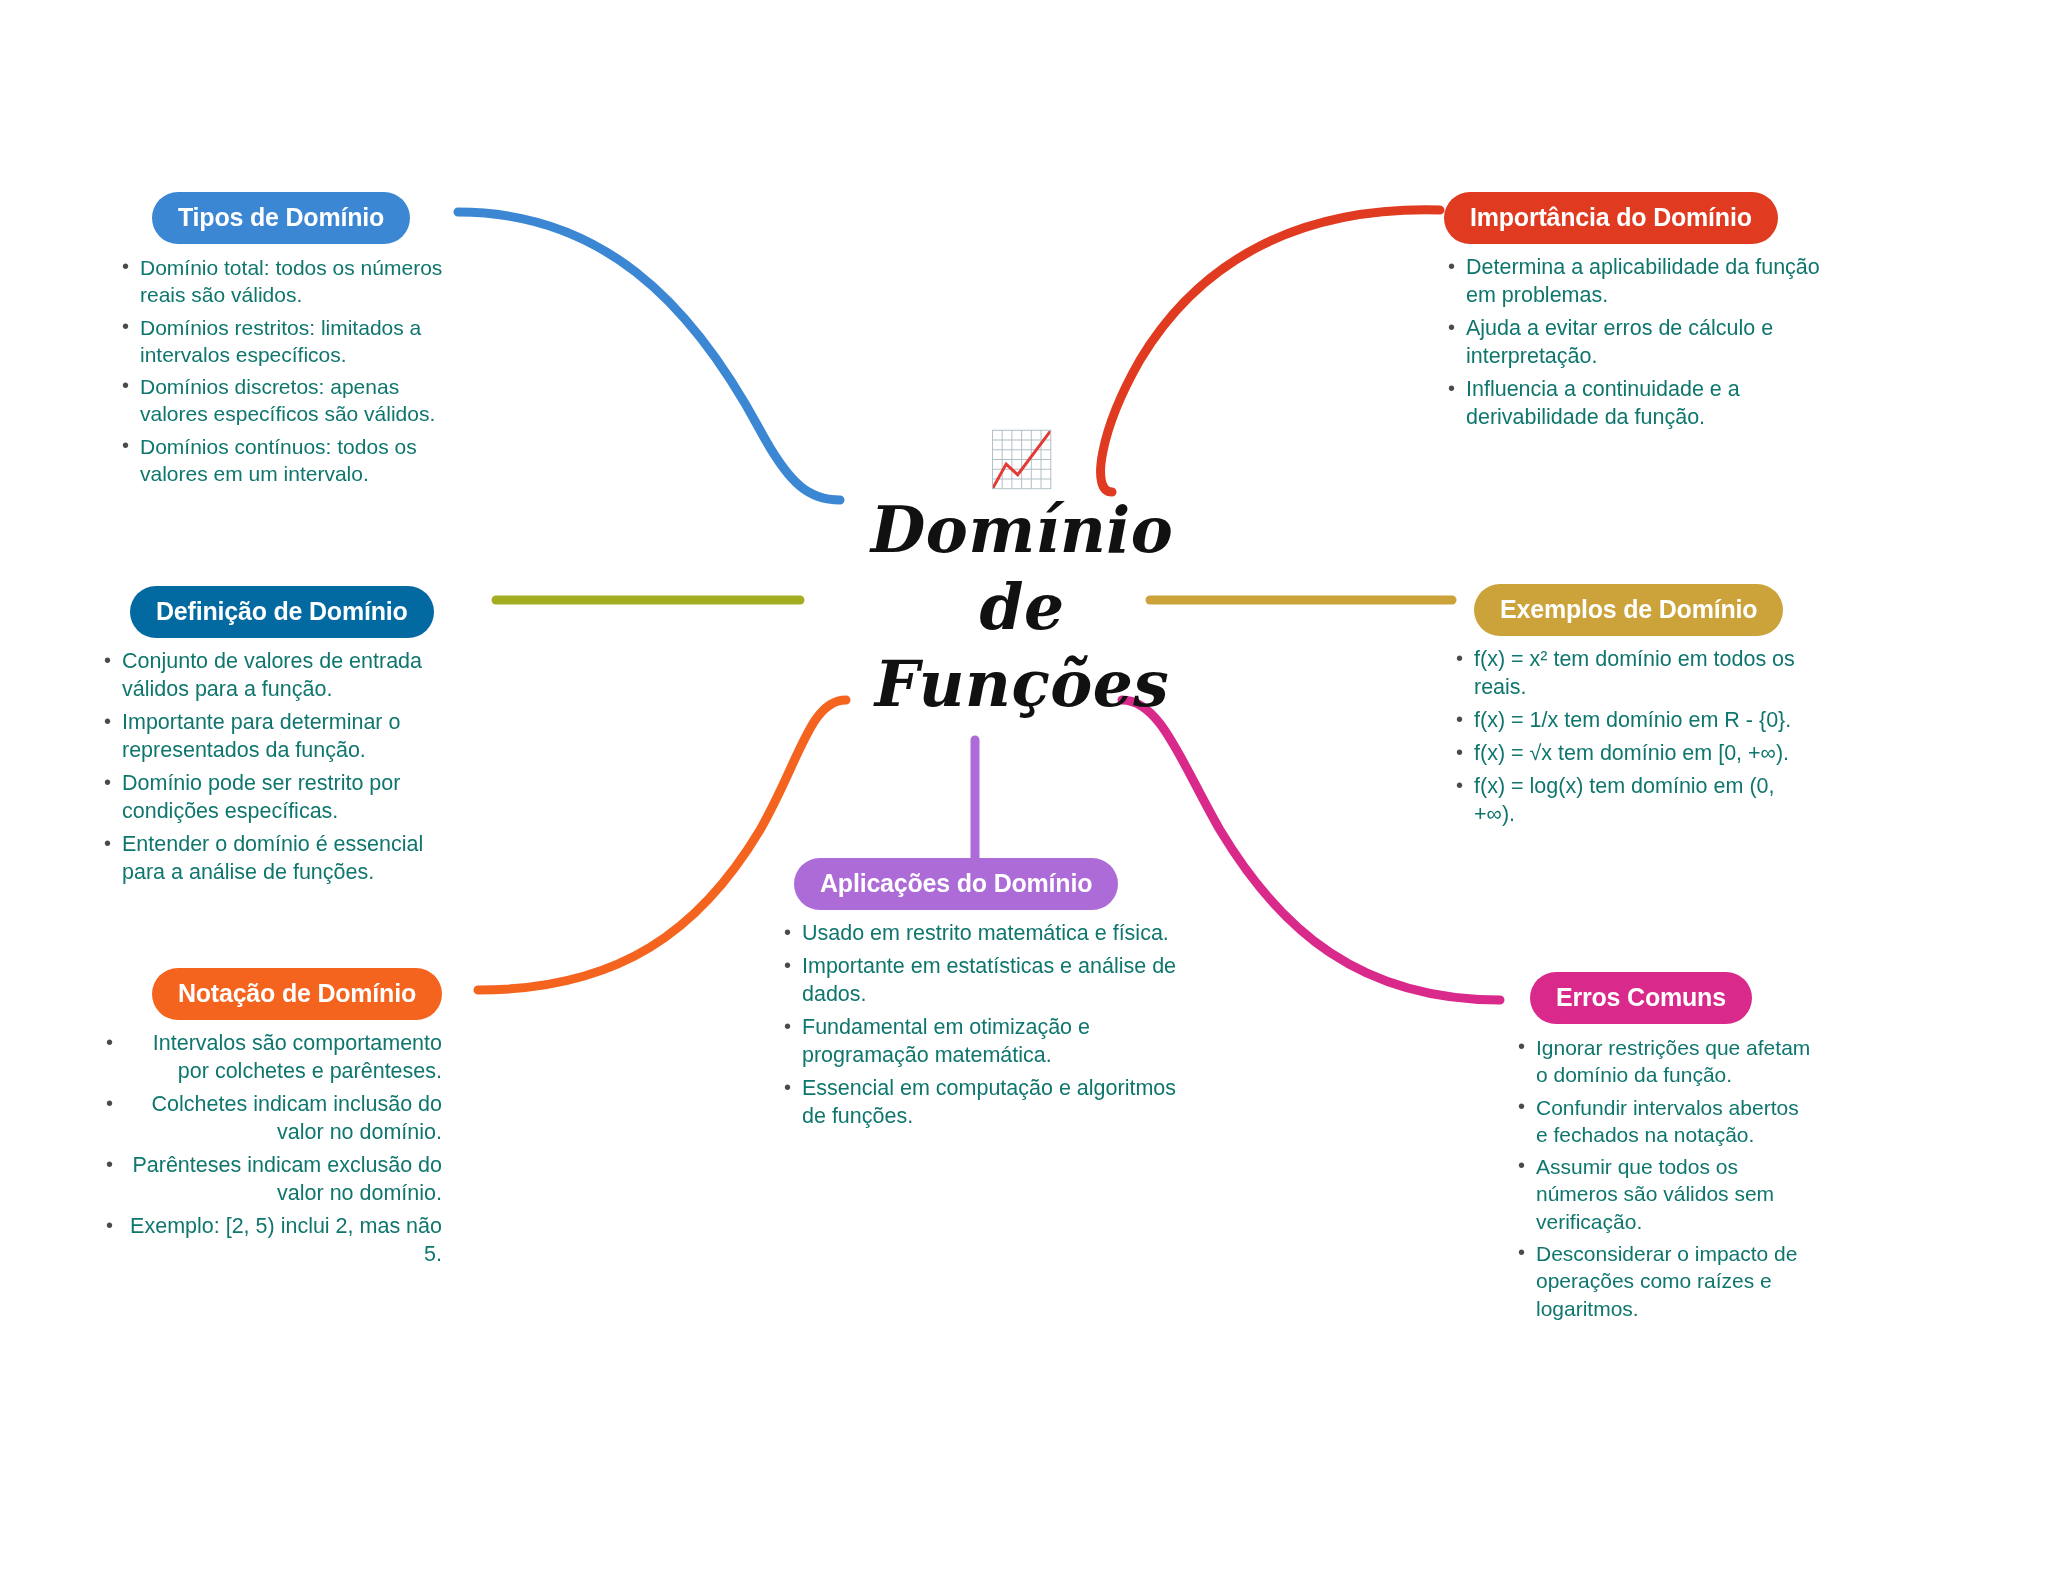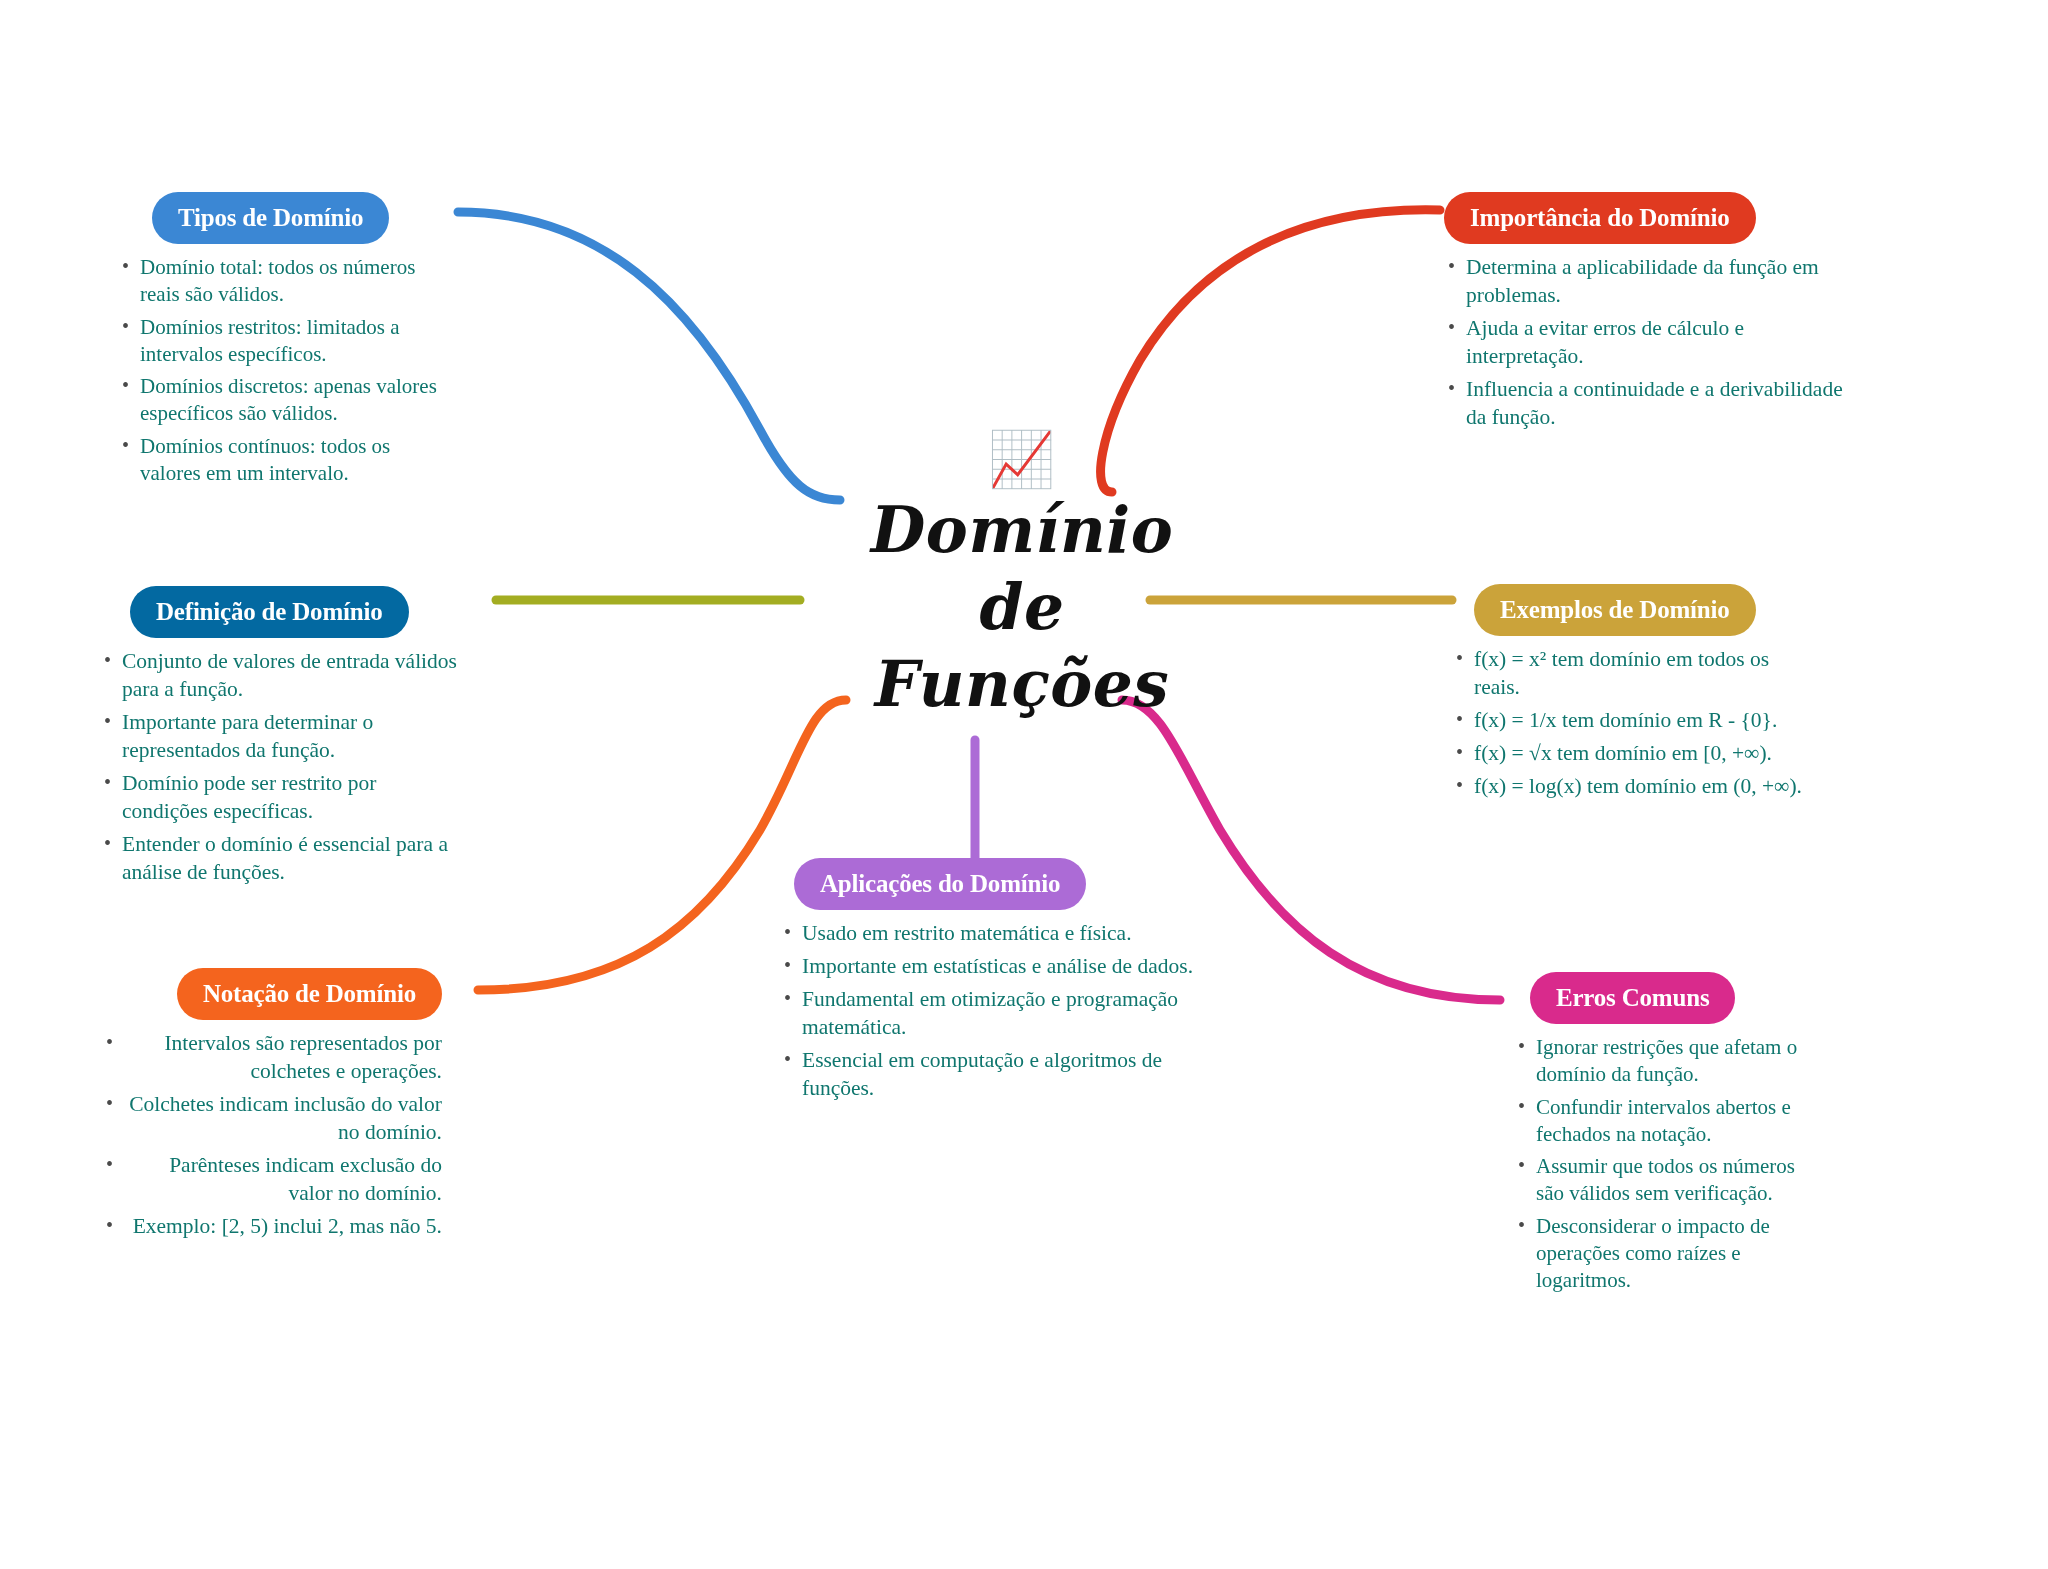--- a/index.html
+++ b/index.html
@@ -53,21 +53,20 @@
     font-size: 63px;
     line-height: 1.22;
     color: #111111;
     letter-spacing: 0.5px;
     white-space: pre-line;
   }
 
   
   .node {
     position: absolute;
-    font-family: Liberation Serif, serif;
   }
   .pill {
     display: inline-block;
     border-radius: 999px;
     color: #ffffff;
     font-weight: 700;
     font-size: 25px;
     line-height: 1;
     padding: 13px 26px 14px 26px;
     white-space: nowrap;
@@ -181,21 +180,21 @@
       <li>f(x) = x² tem domínio em todos os reais.</li>
       <li>f(x) = 1/x tem domínio em R - {0}.</li>
       <li>f(x) = √x tem domínio em [0, +∞).</li>
       <li>f(x) = log(x) tem domínio em (0, +∞).</li>
     </ul>
   </div>
 
   <div class="node" id="node-notacao">
     <div class="pill" style="background: rgb(244, 100, 30);">Notação de Domínio</div>
     <ul class="bullets">
-      <li>Intervalos são representados por colchetes e operações.</li>
+      <li>Intervalos são comportamento por colchetes e parênteses.</li>
       <li>Colchetes indicam inclusão do valor no domínio.</li>
       <li>Parênteses indicam exclusão do valor no domínio.</li>
       <li>Exemplo: [2, 5) inclui 2, mas não 5.</li>
     </ul>
   </div>
 
   <div class="node" id="node-aplicacoes">
     <div class="pill" style="background: rgb(172, 107, 214);">Aplicações do Domínio</div>
     <ul class="bullets">
       <li>Usado em restrito matemática e física.</li>

